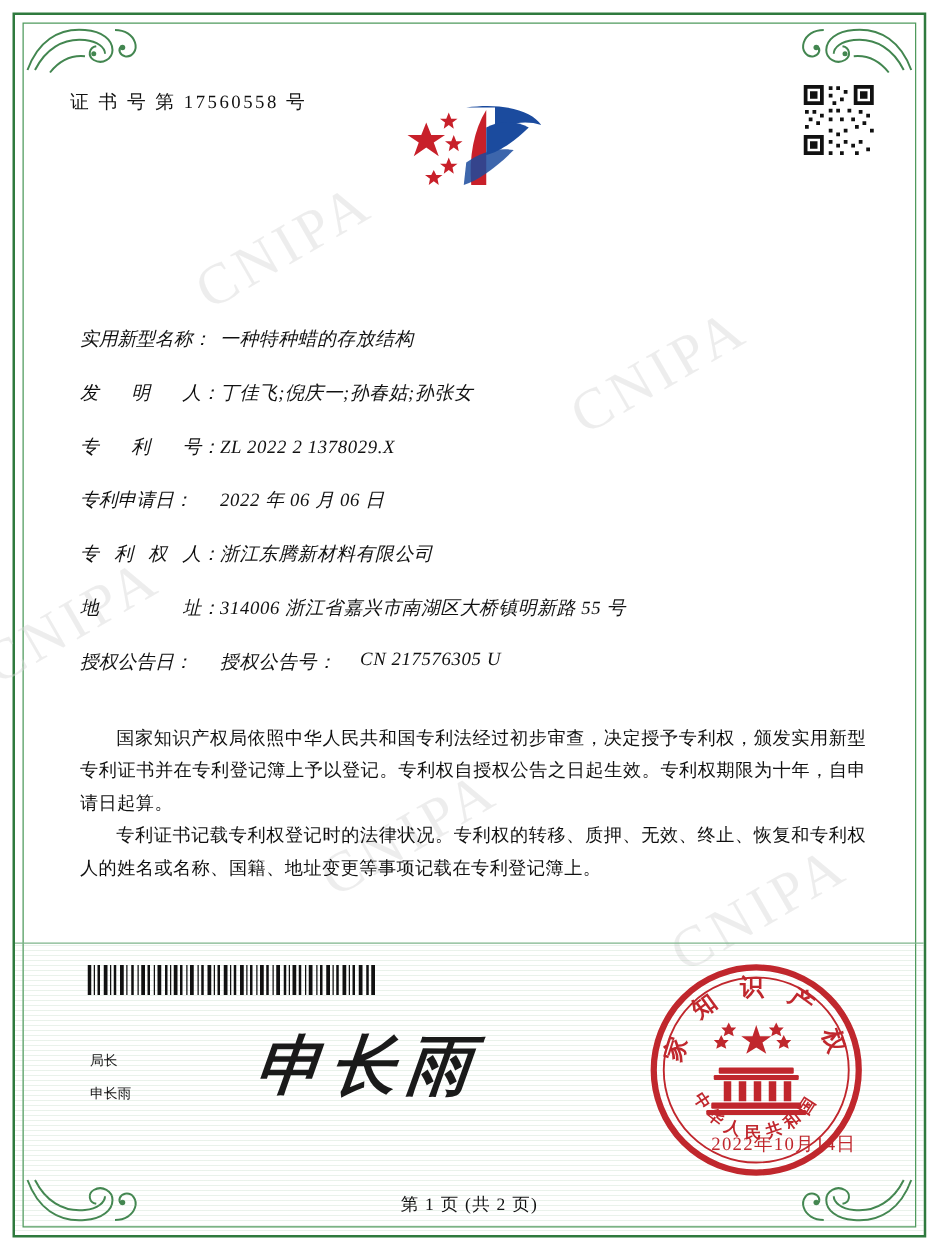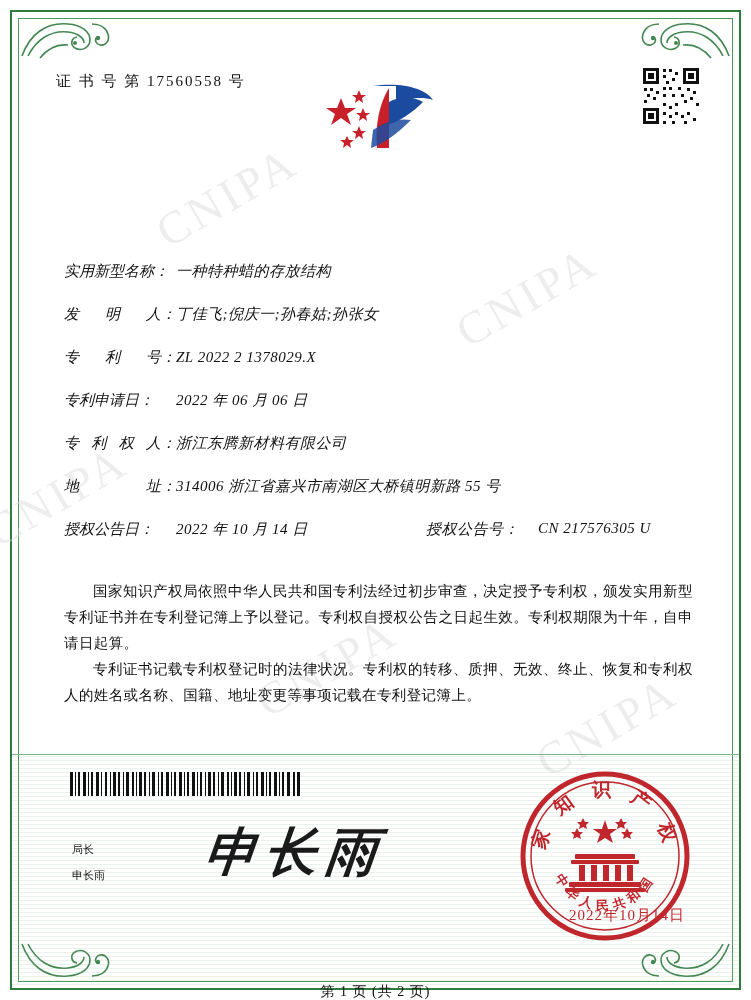--- a/index.html
+++ b/index.html
@@ -224,21 +224,21 @@
     right: 66px;
     top: 906px;
     font-size: 15px;
     color: #c0272d;
     letter-spacing: 1px;
   }
 
   .footer {
     position: absolute;
     left: 0; right: 0;
-    top: 983px;
+    top: 955px;
     text-align: center;
     font-size: 14px;
     color: #111;
     letter-spacing: 1px;
   }
 </style>
 </head>
 <body>
 
 <div class="page">
@@ -412,21 +412,20 @@
       <div class="lbl spread">
         <span>地</span>
         <span>址：</span>
       </div>
       <div class="val">314006 浙江省嘉兴市南湖区大桥镇明新路 55 号</div>
     </div>
 
     <div class="row grant">
       <div class="lbl">授权公告日：</div>
       <div class="val">
-        <span class="v1">2022 年 10 月 14 日</span>
         <span class="lbl2">授权公告号：</span>
         <span class="v2">CN 217576305 U</span>
       </div>
     </div>
 
   </div>
 
   <div class="para para1">国家知识产权局依照中华人民共和国专利法经过初步审查，决定授予专利权，颁发实用新型专利证书并在专利登记簿上予以登记。专利权自授权公告之日起生效。专利权期限为十年，自申请日起算。</div>
   <div class="para para2">专利证书记载专利权登记时的法律状况。专利权的转移、质押、无效、终止、恢复和专利权人的姓名或名称、国籍、地址变更等事项记载在专利登记簿上。</div>
 

